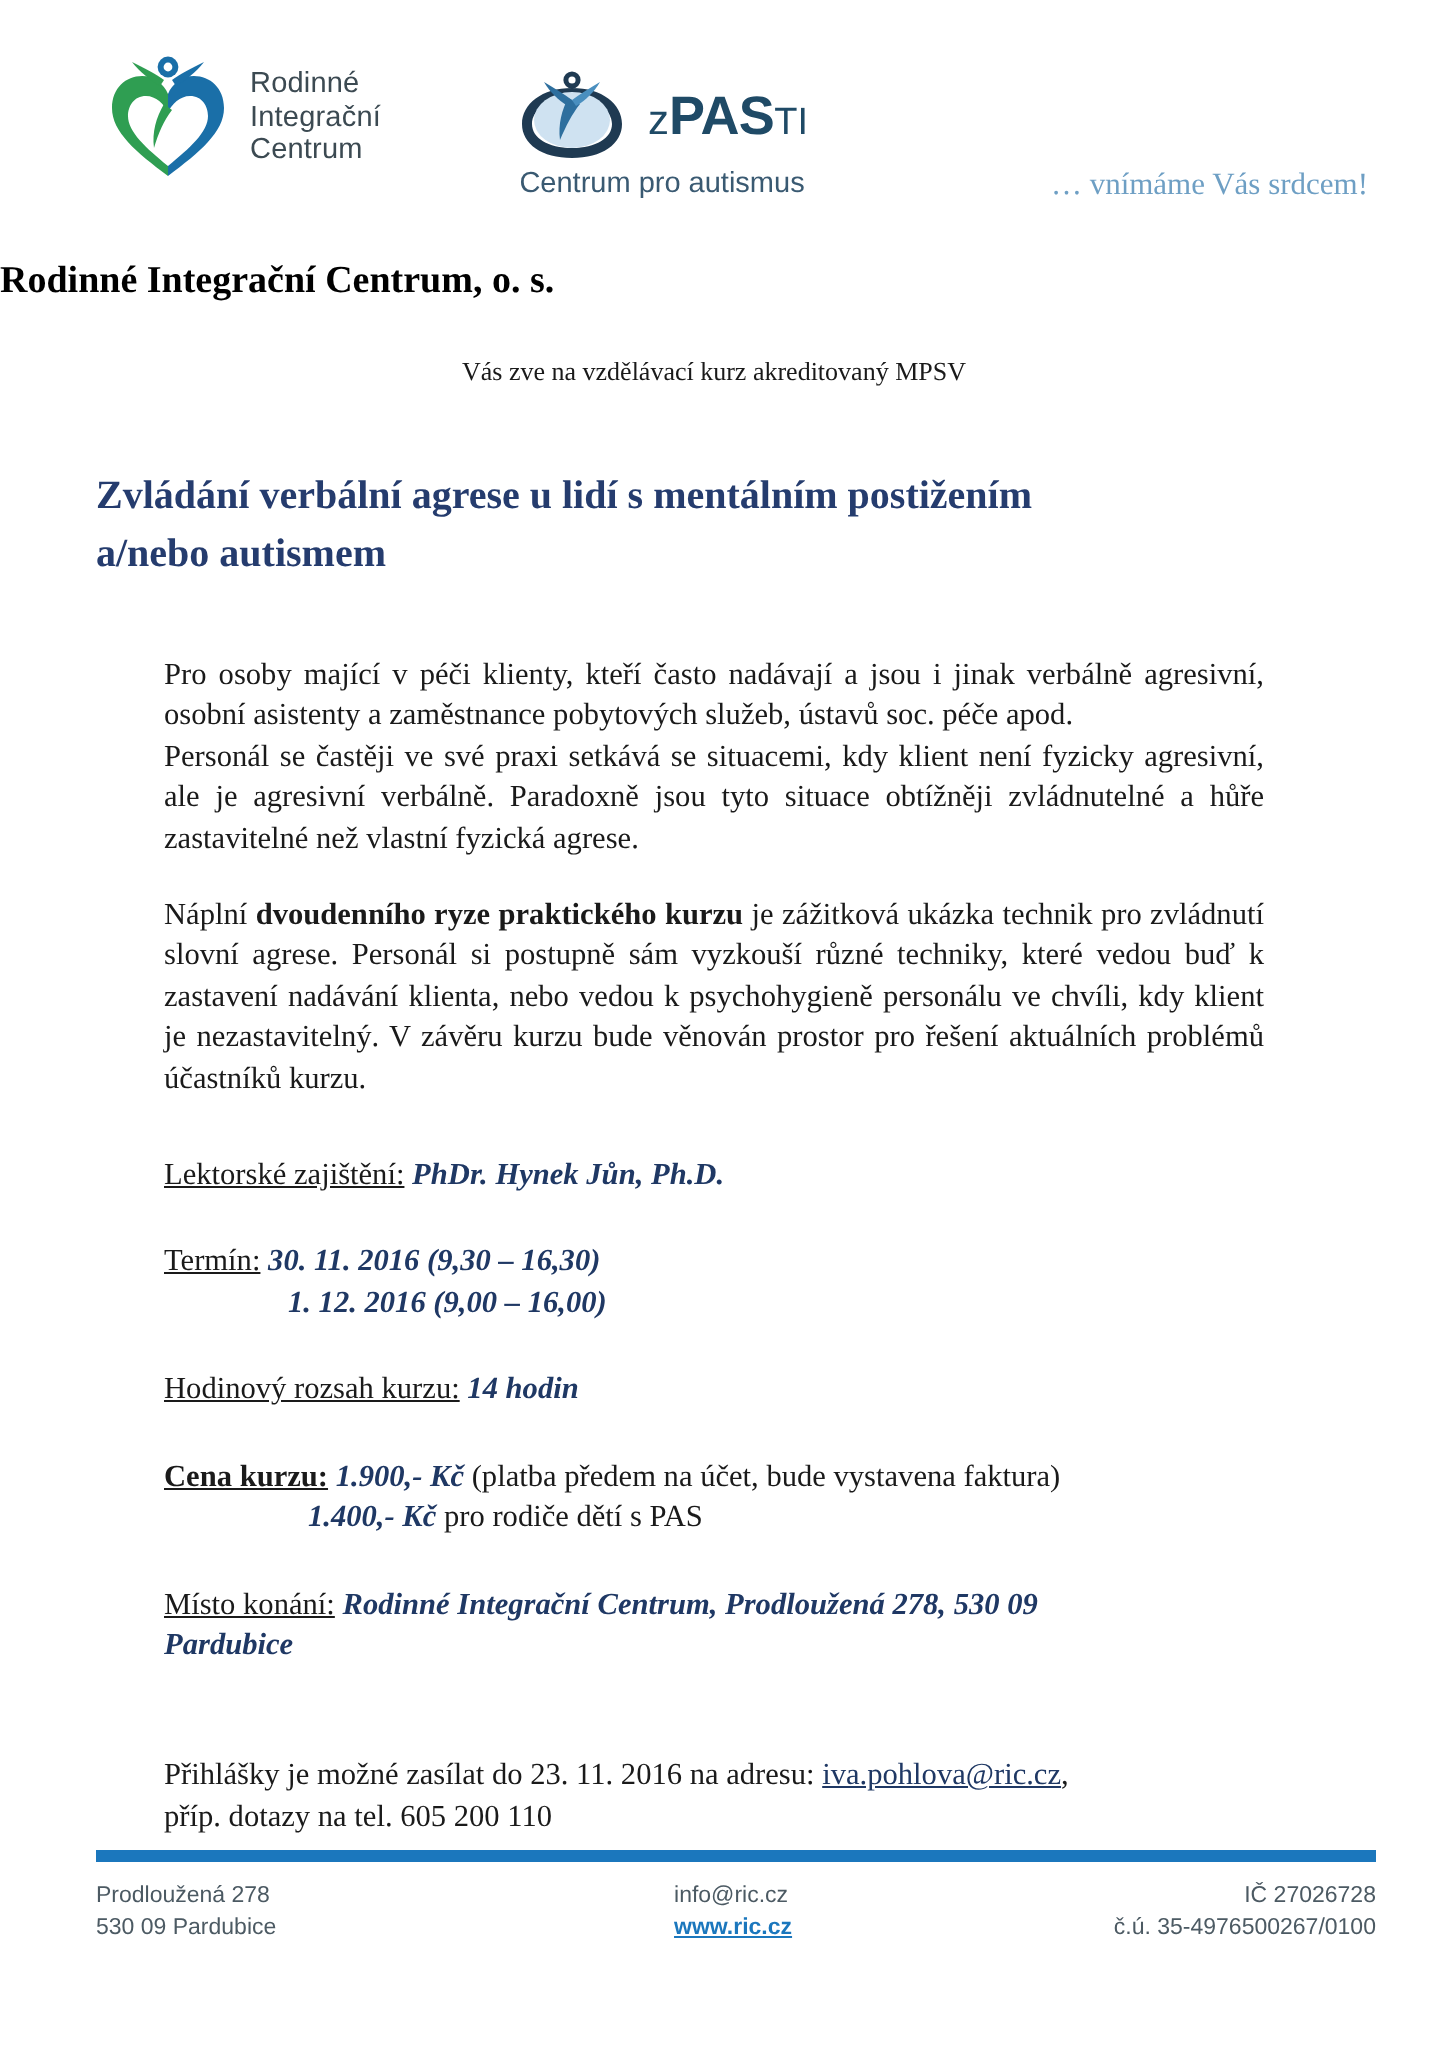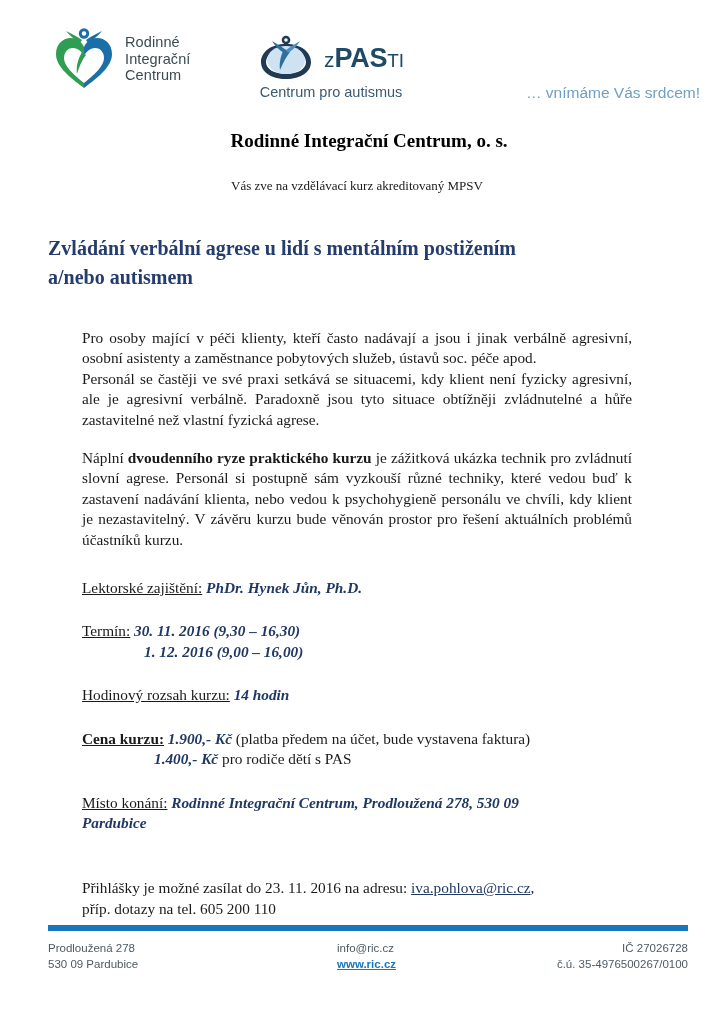--- a/index.html
+++ b/index.html
@@ -72,36 +72,34 @@
   .logo-zpasti .sub {
     font-family: "Liberation Sans", sans-serif;
     font-size: 14.5px;
     color: #3a5a72;
     margin-top: 2px;
     white-space: nowrap;
   }
 
   .tagline {
     position: absolute;
-    right: 14px;
+    right: 30px;
     top: 84px;
-    font-family: Liberation Sans, sans-serif;
+    font-family: Liberation Serif, serif;
     font-size: 15.5px;
     color: #6e9fc4;
     white-space: nowrap;
   }
 
   
   .org-title {
-    text-align: center;
     font-size: 19px;
     font-weight: bold;
     color: #000;
     margin-top: 18px;
-    padding-left: 24px;
   }
   .invite {
     text-align: center;
     font-size: 13px;
     color: #1a1a1a;
     margin-top: 26px;
   }
   .course-title {
     text-align: left;
     font-size: 20px;

